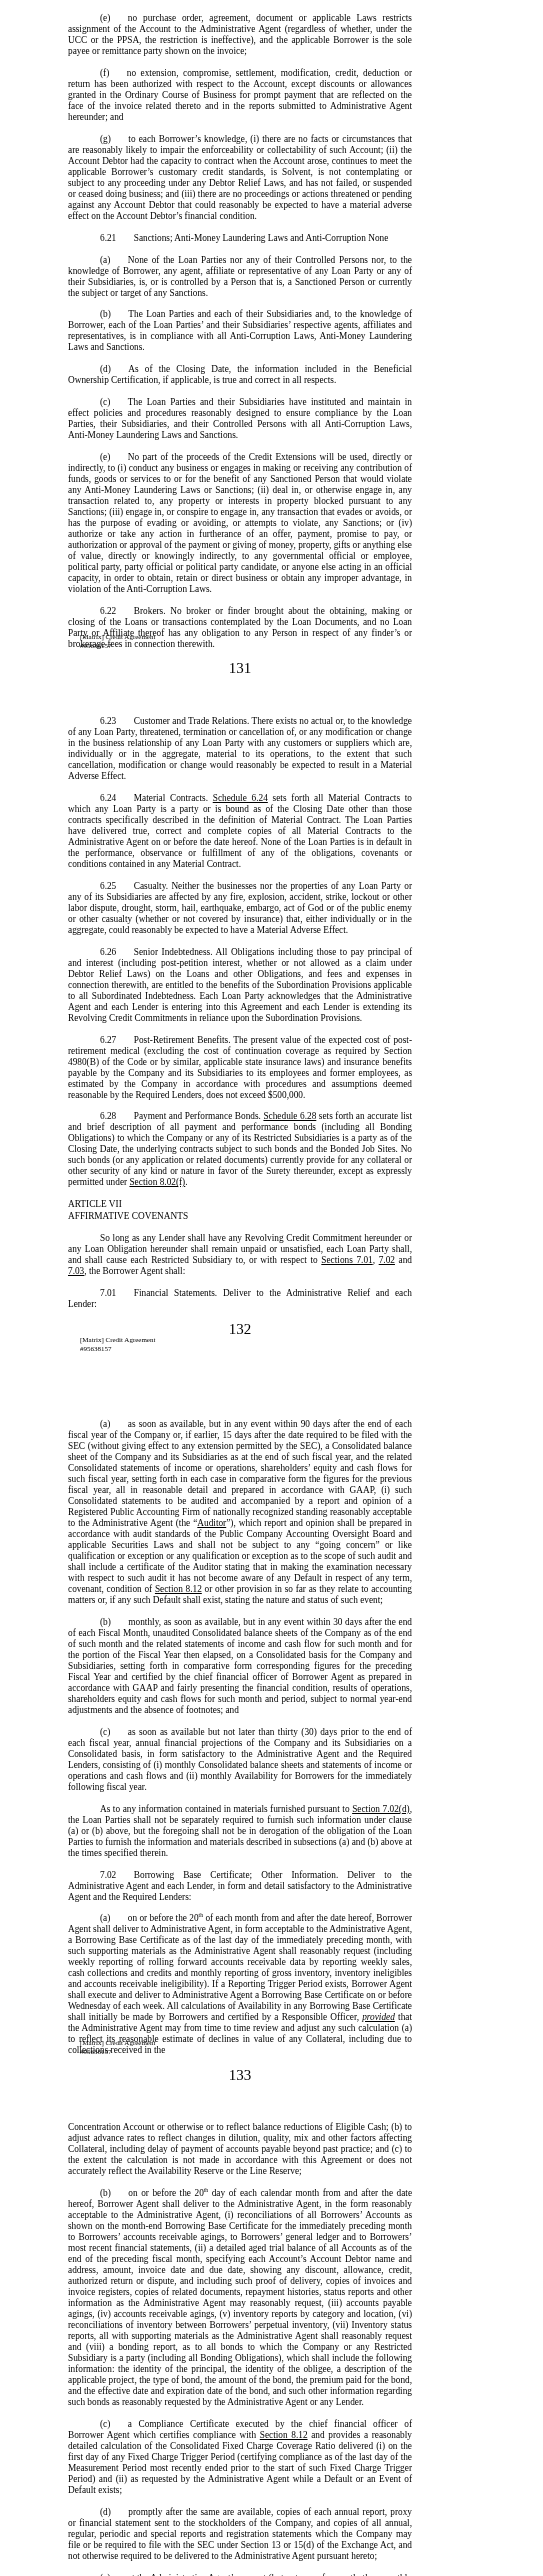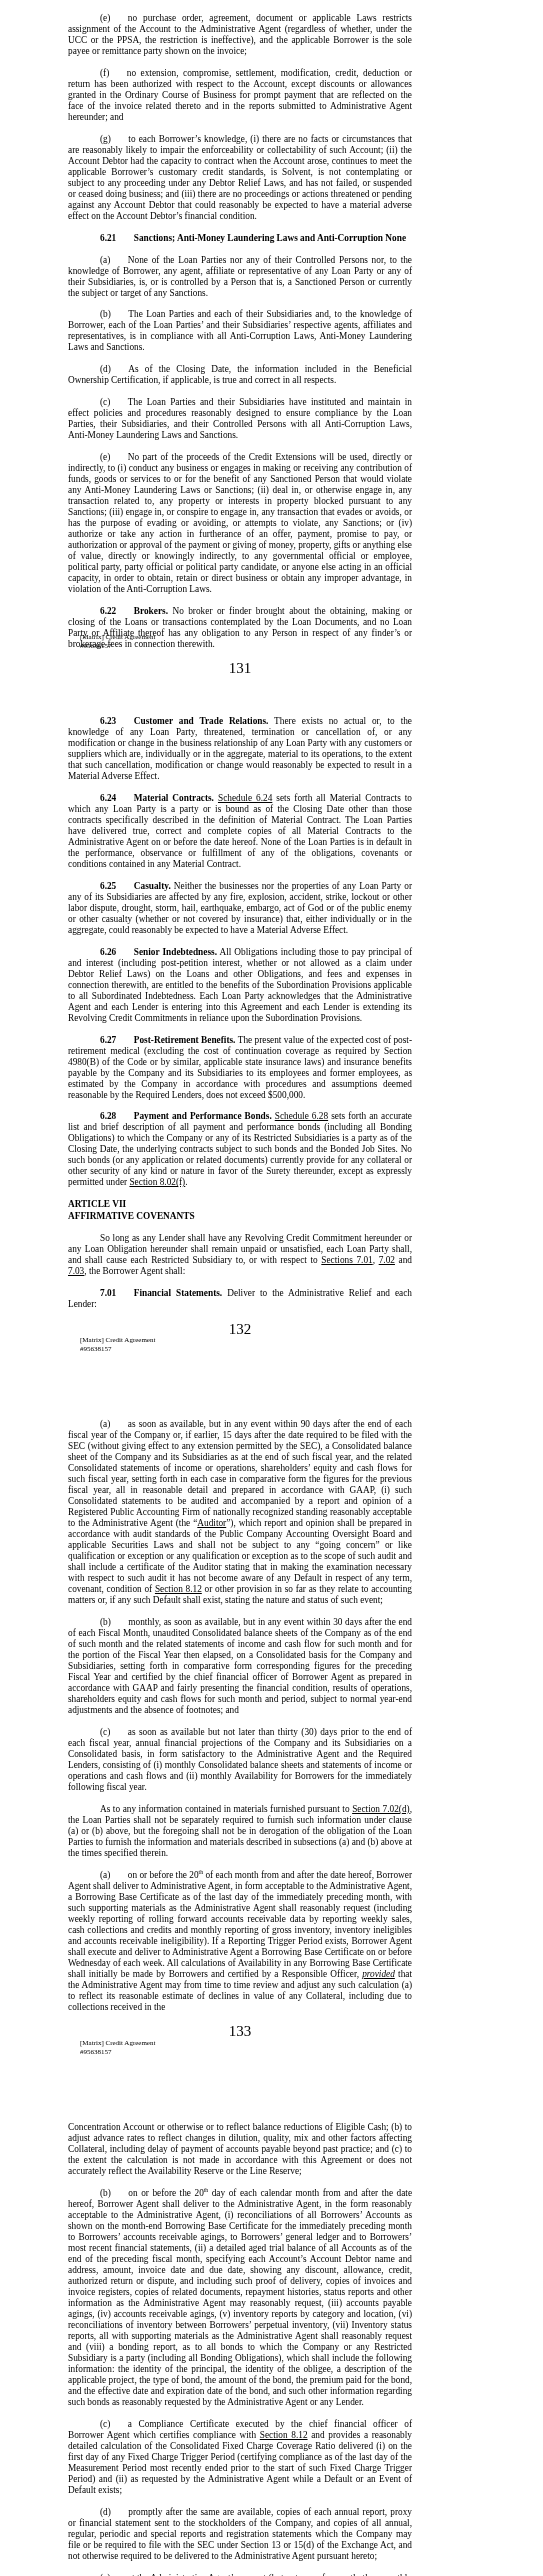--- a/index.html
+++ b/index.html
@@ -21,21 +21,21 @@
   .para {
     font-size: 9.3px;
     line-height: 11px;
     text-align: justify;
     text-indent: 32px;
     margin-bottom: 10.8px;
   }
   .para.center { text-align: left; text-indent: 0; }
   .para.tight { margin-bottom: 1px; }
   .para.noind { text-indent: 0; }
-  .b { font-weight: bold; }
+  .b { font-weight: normal; }
   .u { text-decoration: underline; }
   .i { font-style: italic; }
   .tab { display: inline-block; width: 17.5px; }
   sup { font-size: 5.7px; line-height: 0; }
   .page-number {
     text-align: center;
     font-size: 15px;
     margin-top: 1px;
   }
   .page-footer {
@@ -91,20 +91,21 @@
       <div>#95638157</div>
     </footer>
   </section>
 
   <section class="page">
     <div class="page-body">
         <p class="para body"><span>(a)</span><span class="tab"></span><span>as soon as available, but in any event within 90 days after the end of each fiscal year of the Company or, if earlier, 15 days after the date required to be filed with the SEC (without giving effect to any extension permitted by the SEC), a Consolidated balance sheet of the Company and its Subsidiaries as at the end of such fiscal year, and the related Consolidated statements of income or operations, shareholders’ equity and cash flows for such fiscal year, setting forth in each case in comparative form the figures for the previous fiscal year, all in reasonable detail and prepared in accordance with GAAP, (i) such Consolidated statements to be audited and accompanied by a report and opinion of a Registered Public Accounting Firm of nationally recognized standing reasonably acceptable to the Administrative Agent (the “</span><span class="u">Auditor</span><span>”), which report and opinion shall be prepared in accordance with audit standards of the Public Company Accounting Oversight Board and applicable Securities Laws and shall not be subject to any “going concern” or like qualification or exception or any qualification or exception as to the scope of such audit and shall include a certificate of the Auditor stating that in making the examination necessary with respect to such audit it has not become aware of any Default in respect of any term, covenant, condition of </span><span class="u">Section 8.12</span><span> or other provision in so far as they relate to accounting matters or, if any such Default shall exist, stating the nature and status of such event;</span></p>
         <p class="para body"><span>(b)</span><span class="tab"></span><span>monthly, as soon as available, but in any event within 30 days after the end of each Fiscal Month, unaudited Consolidated balance sheets of the Company as of the end of such month and the related statements of income and cash flow for such month and for the portion of the Fiscal Year then elapsed, on a Consolidated basis for the Company and Subsidiaries, setting forth in comparative form corresponding figures for the preceding Fiscal Year and certified by the chief financial officer of Borrower Agent as prepared in accordance with GAAP and fairly presenting the financial condition, results of operations, shareholders equity and cash flows for such month and period, subject to normal year-end adjustments and the absence of footnotes; and</span></p>
         <p class="para body"><span>(c)</span><span class="tab"></span><span>as soon as available but not later than thirty (30) days prior to the end of each fiscal year, annual financial projections of the Company and its Subsidiaries on a Consolidated basis, in form satisfactory to the Administrative Agent and the Required Lenders, consisting of (i) monthly Consolidated balance sheets and statements of income or operations and cash flows and (ii) monthly Availability for Borrowers for the immediately following fiscal year.</span></p>
         <p class="para body"><span>As to any information contained in materials furnished pursuant to </span><span class="u">Section 7.02(d)</span><span>, the Loan Parties shall not be separately required to furnish such information under clause (a) or (b) above, but the foregoing shall not be in derogation of the obligation of the Loan Parties to furnish the information and materials described in subsections (a) and (b) above at the times specified therein.</span></p>
+        <p class="para body"><span class="b">7.02</span><span class="tab"></span><span class="b">Borrowing Base Certificate; Other Information.</span><span>  Deliver to the Administrative Agent and each Lender, in form and detail satisfactory to the Administrative Agent and the Required Lenders:</span></p>
         <p class="para body"><span>(a)</span><span class="tab"></span><span>on or before the 20</span><sup>th</sup><span> of each month from and after the date hereof, Borrower Agent shall deliver to Administrative Agent, in form acceptable to the Administrative Agent, a Borrowing Base Certificate as of the last day of the immediately preceding month, with such supporting materials as the Administrative Agent shall reasonably request (including weekly reporting of rolling forward accounts receivable data by reporting weekly sales, cash collections and credits and monthly reporting of gross inventory, inventory ineligibles and accounts receivable ineligibility). If a Reporting Trigger Period exists, Borrower Agent shall execute and deliver to Administrative Agent a Borrowing Base Certificate on or before Wednesday of each week. All calculations of Availability in any Borrowing Base Certificate shall initially be made by Borrowers and certified by a Responsible Officer, </span><span class="u i">provided</span><span> that the Administrative Agent may from time to time review and adjust any such calculation (a) to reflect its reasonable estimate of declines in value of any Collateral, including due to collections received in the</span></p>
       </div>
     <div class="page-number">133</div>
     <footer class="page-footer">
       <div>[Matrix] Credit Agreement</div>
       <div>#95638157</div>
     </footer>
   </section>
 
   <section class="page">

